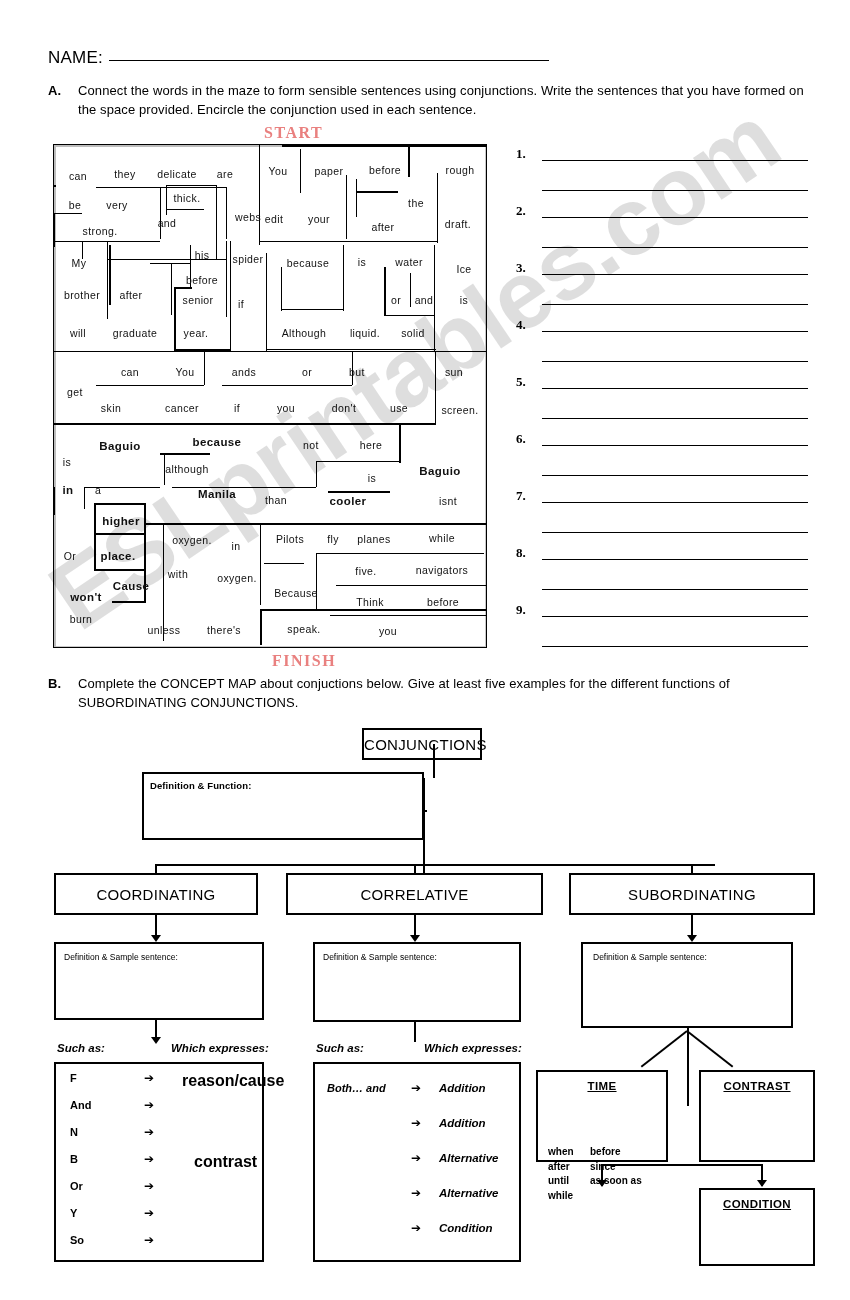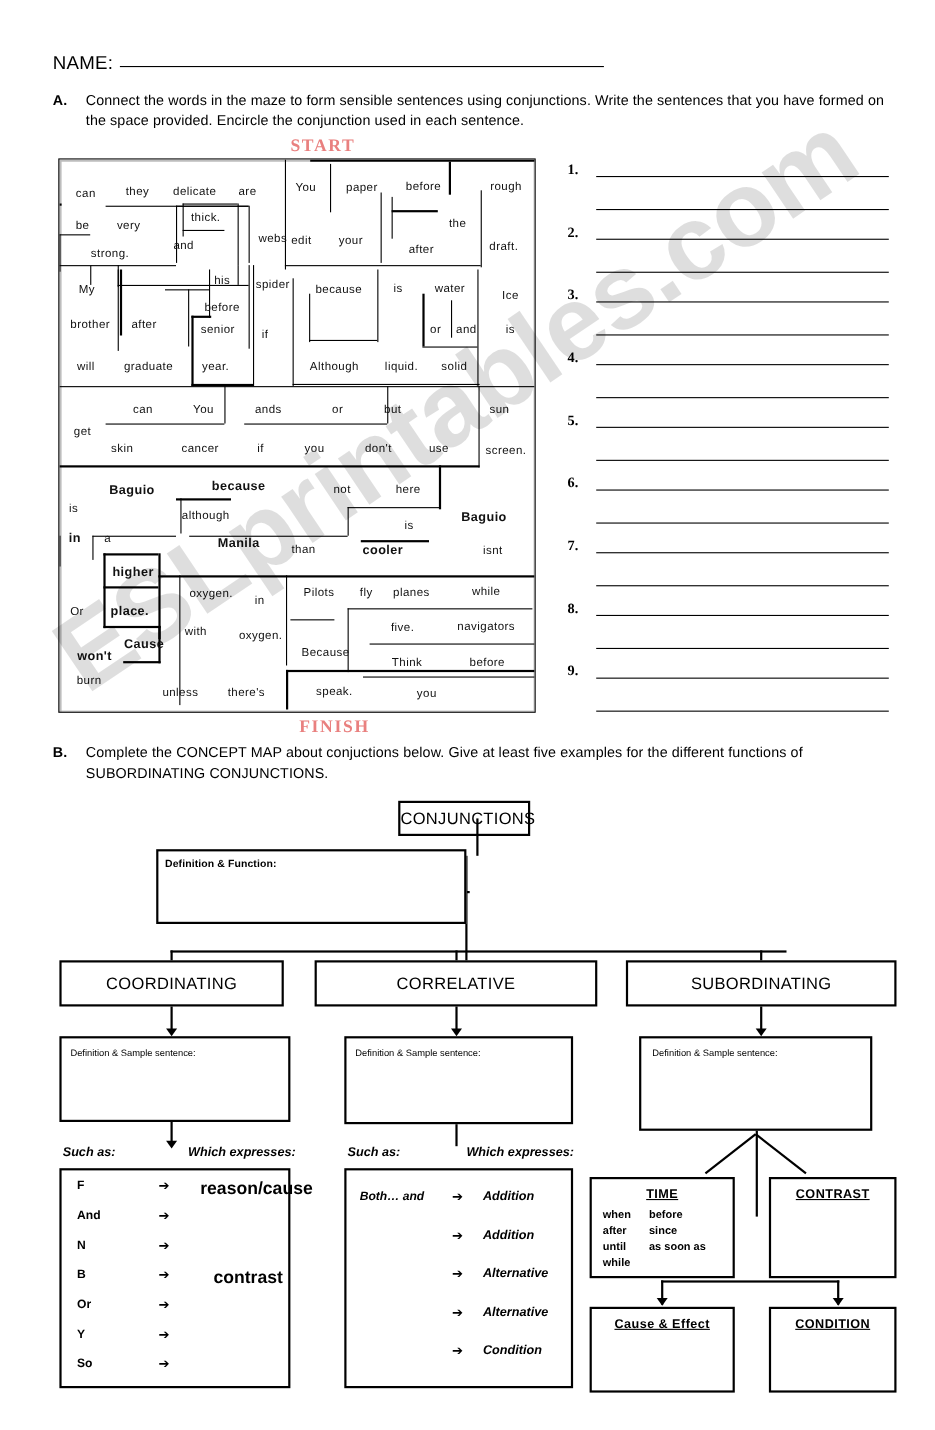--- a/index.html
+++ b/index.html
@@ -265,20 +265,21 @@
     font-size: 11.5px;
     font-weight: bold;
     letter-spacing: .4px;
   }
   .sub-title span { text-decoration: underline; }
   .sub-col {
     position: absolute;
     font-size: 10px;
     font-weight: bold;
     line-height: 1.45;
+    margin-top: 47px;
   }
 </style>
 </head>
 <body>
 
 <div id="name-row">
   <span class="nm-label">NAME:</span><span class="nm-rule"></span>
 </div>
 
 <div class="instruction" id="inst-a">
@@ -666,25 +667,20 @@
       <span>CONTRAST</span>
     </div>
   </div>
 
   <div class="connector h" style="left:601px; top:458px; width:162px;"></div>
   <div class="connector v" style="left:601px; top:458px; height:22px;"></div>
   <div class="connector v" style="left:761px; top:458px; height:22px;"></div>
   <div class="arrowhead" style="left:597px; top:474px;"></div>
   <div class="arrowhead" style="left:757px; top:474px;"></div>
 
-  <div class="cbox" id="box-cause" style="left:536px; top:482px; width:132px; height:78px;">
-    <div class="sub-title" style="top:8px;">
-      <span>Cause &amp; Effect</span>
-    </div>
-  </div>
 
   <div class="cbox" id="box-condition" style="left:699px; top:482px; width:116px; height:78px;">
     <div class="sub-title" style="top:8px;">
       <span>CONDITION</span>
     </div>
   </div>
 </div>
 
 <div id="watermark">
   <div class="wm-text">ESLprintables.com</div>

